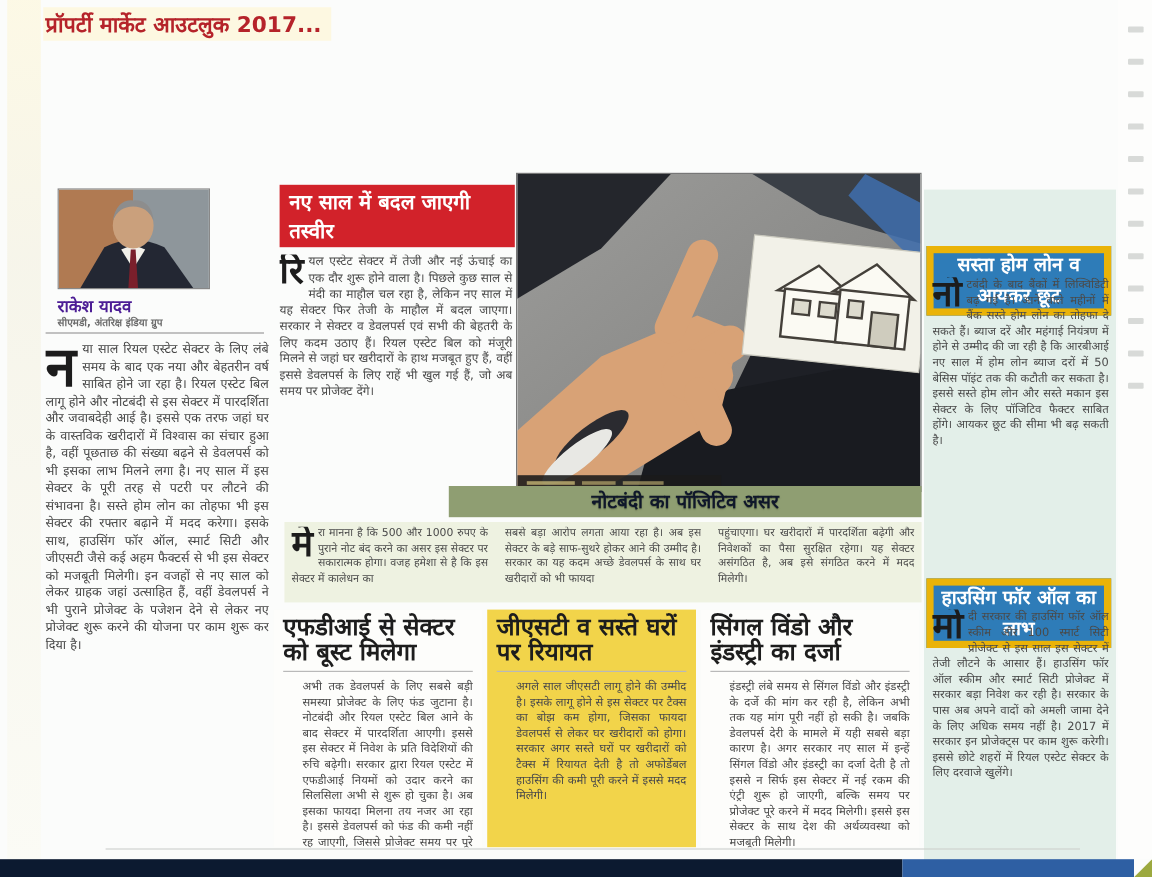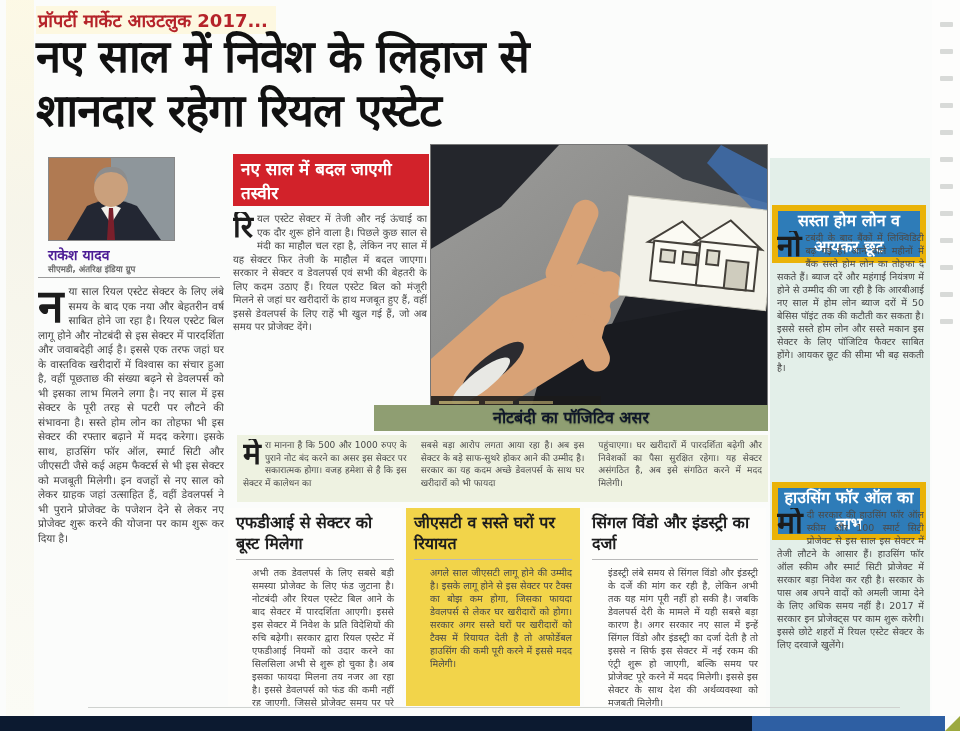--- a/index.html
+++ b/index.html
@@ -49,21 +49,21 @@
   .side-body.s2{top:508px;height:206px;}
 
   
   .green-bar{left:374px;top:405px;width:394px;height:26px;background:#8f9e72;color:#0f172a;
              font-weight:bold;font-size:16px;text-align:center;line-height:26px;text-shadow:0 1px 1px rgba(60,70,40,.5);}
   .note-row{left:237px;top:435px;width:531px;height:67px;background:#eef2e1;display:flex;gap:14px;padding:4px 6px;box-sizing:border-box;}
   .note-col{flex:1;font-size:9px;line-height:12.5px;color:#4a4a4a;text-align:justify;overflow:hidden;}
 
   
   .bbox{top:508px;height:198px;box-sizing:border-box;padding:4px 8px;overflow:hidden;}
-  .bbox .btitle{font-size:16px;line-height:21px;font-weight:bold;color:#1d1d1d;}
+  .bbox .btitle{font-size:20px;line-height:21px;font-weight:bold;color:#1d1d1d;}
   .bbox .brule{height:1px;background:#b9b9b9;margin:5px 0 6px;}
   .bbox .bbody{font-size:9.5px;line-height:13px;color:#4a4a4a;text-align:justify;margin-left:16px;}
   .bbox.fdi{left:228px;width:174px;background:#fdfdfb;}
   .bbox.gst{left:406px;width:174px;background:#f2d44a;}
   .bbox.swi{left:584px;width:182px;background:#fdfdfb;}
 
   .foot-rule{left:88px;top:707px;width:812px;height:1px;background:#cfd2cf;}
 
   
   .bar-navy{left:0;top:716px;width:752px;height:15px;background:#0c1a30;}
@@ -72,22 +72,21 @@
 </style>
 </head>
 <body>
 
 <div class="page">
 
   <div class="abs edge-left"></div>
 
   <div class="abs slug">प्रॉपर्टी मार्केट आउटलुक 2017...</div>
   <div class="abs headline">
-    <span>नए साल में निवेश के लिहाज से</span><br>
-    <span>शानदार रहेगा रियल एस्टेट</span>
+    <br>
   </div>
 
   <div class="abs author-photo">
     <svg width="125" height="82" viewBox="0 0 125 82">
       <rect width="125" height="82" fill="#9aa0a2"></rect>
       <rect width="62" height="82" fill="#b5713f" opacity=".8"></rect>
       <rect x="62" width="63" height="82" fill="#8e969b"></rect>
       <path d="M18 82 L38 48 Q62 36 88 48 L112 82 Z" fill="#232733"></path>
       <path d="M52 50 L62 66 L72 50 L62 46 Z" fill="#f2f0ea"></path>
       <path d="M60 50 L64 50 L66 82 L58 82 Z" fill="#7a1f2b"></path>

